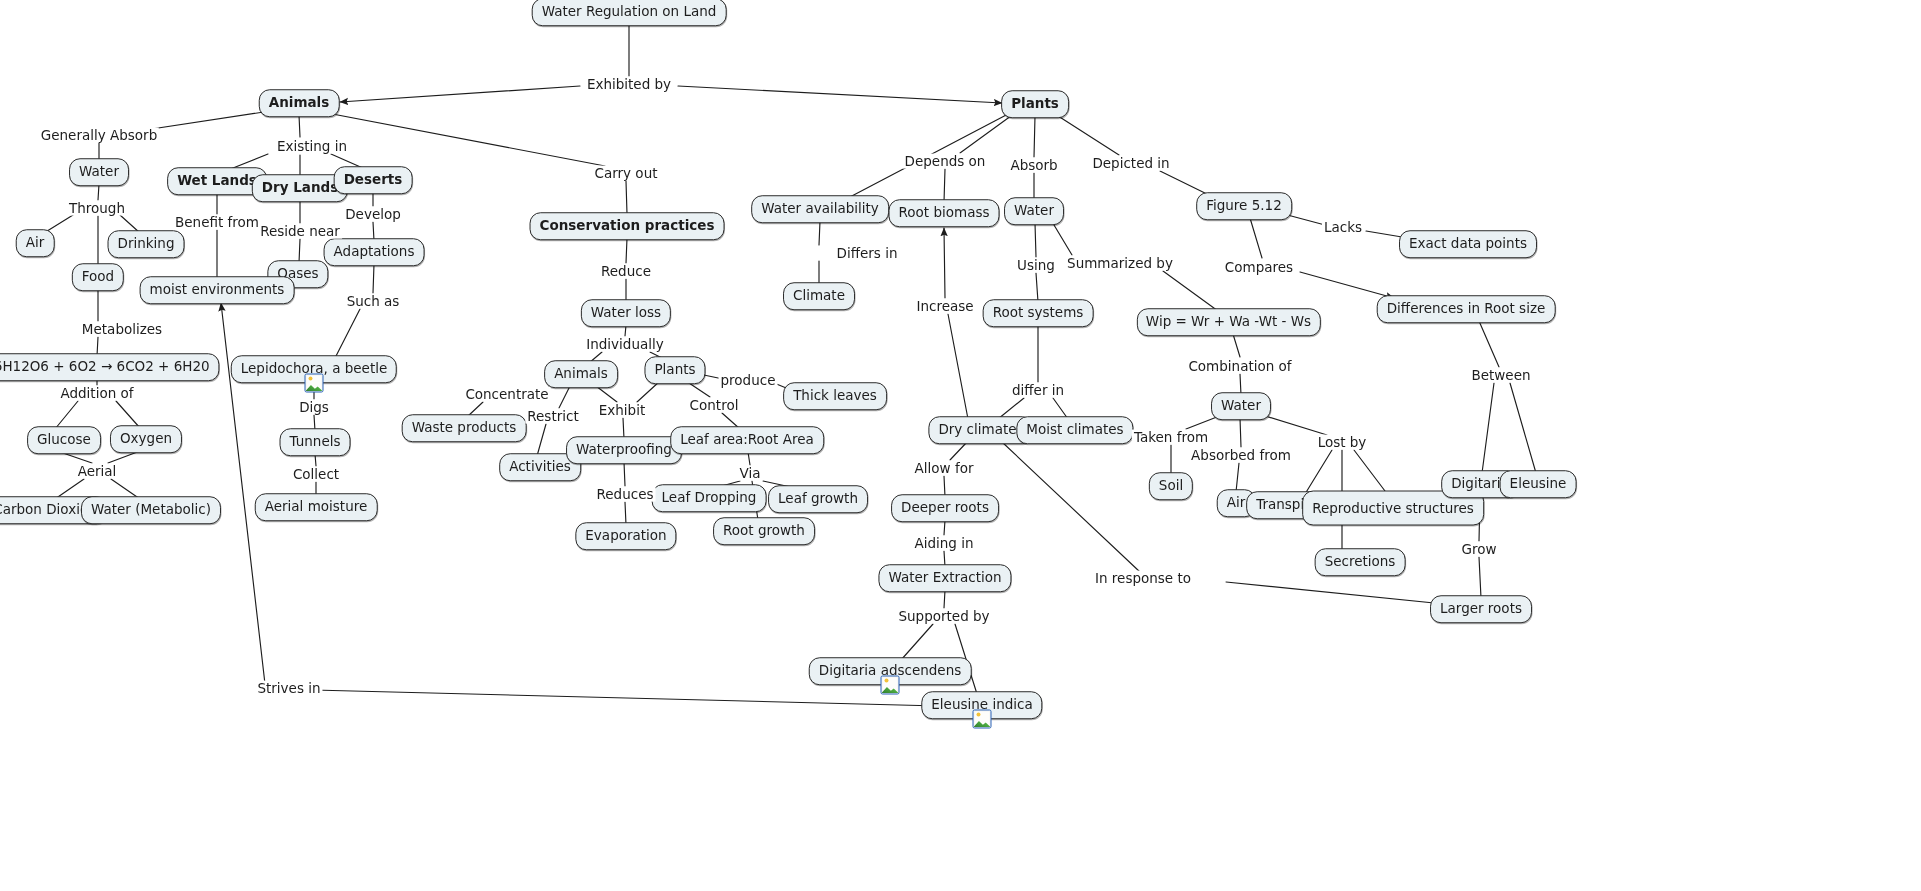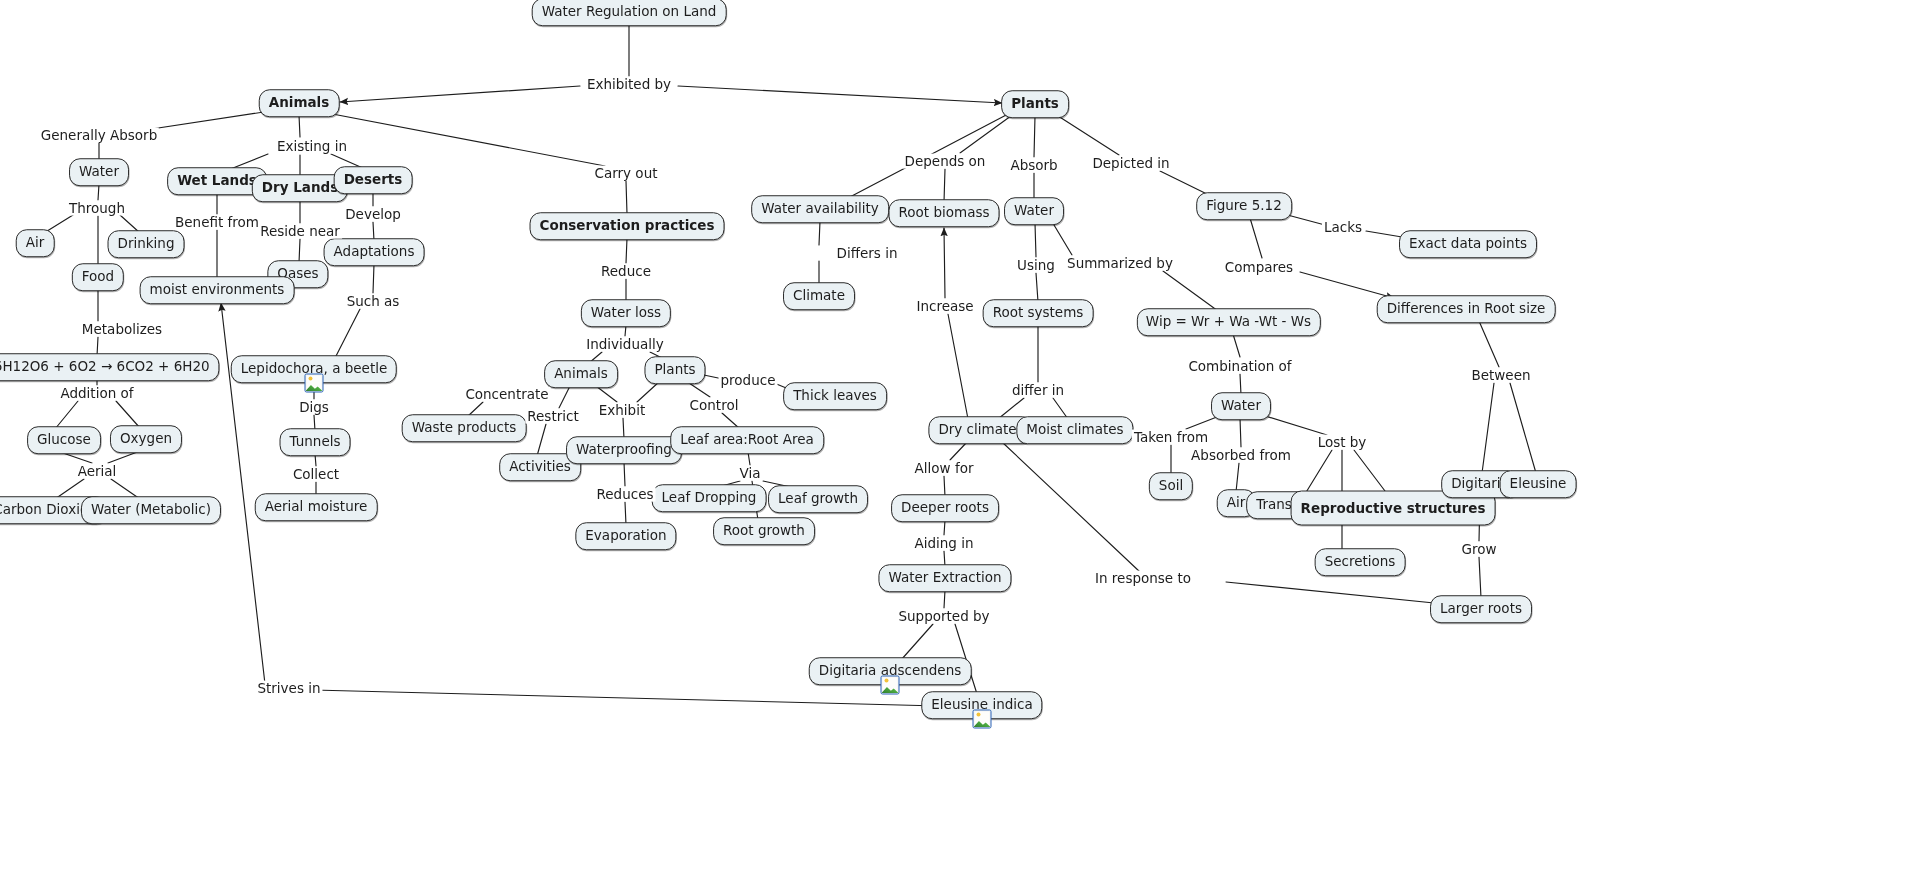--- a/index.html
+++ b/index.html
@@ -253,21 +253,21 @@
         <span class="hill"></span>
       </div>
       <div class="node" style="left: 1244px; top: 206px; min-width: 82px; min-height: 23px;">Figure 5.12</div>
       <div class="node" style="left: 1468px; top: 244px; min-width: 105px; min-height: 23px;">Exact data points</div>
       <div class="node" style="left: 1229px; top: 322px; min-width: 148px; min-height: 24px; padding-left: 8px;">Wip = Wr + Wa -Wt - Ws</div>
       <div class="node" style="left: 1466px; top: 309px; min-width: 139px; min-height: 23px;">Differences in Root size</div>
       <div class="node" style="left: 1241px; top: 406px; min-width: 46px; min-height: 23px;">Water</div>
       <div class="node" style="left: 1171px; top: 486px; min-width: 38px; min-height: 23px;">Soil</div>
       <div class="node" style="left: 1236px; top: 503px; min-width: 33px; min-height: 23px;">Air</div>
       <div class="node" style="left: 1300px; top: 505px; min-width: 86px; min-height: 23px;">Transpiration</div>
-      <div class="node wrap" style="left: 1393px; top: 508px; min-width: 83px; min-height: 35px; font-weight: bold;">Reproductive structures</div>
+      <div class="node wrap" style="left: 1393px; top: 508px; min-width: 83px; min-height: 35px;">Reproductive structures</div>
       <div class="node" style="left: 1342px; top: 562px; min-width: 72px; min-height: 23px; margin-left: 18px;">Secretions</div>
       <div class="node" style="left: 1480px; top: 484px; min-width: 62px; min-height: 23px;">Digitaria</div>
       <div class="node" style="left: 1538px; top: 484px; min-width: 62px; min-height: 23px;">Eleusine</div>
       <div class="node" style="left: 1481px; top: 609px; min-width: 80px; min-height: 23px;">Larger roots</div>
     </div>
   <div id="label-group">
       <div class="linklabel" style="left: 629px; top: 84px;">Exhibited by</div>
       <div class="linklabel" style="left: 99px; top: 135px;">Generally Absorb</div>
       <div class="linklabel" style="font-weight: normal; left: 312px; top: 146px;">Existing in</div>
       <div class="linklabel" style="left: 626px; top: 173px;">Carry out</div>

